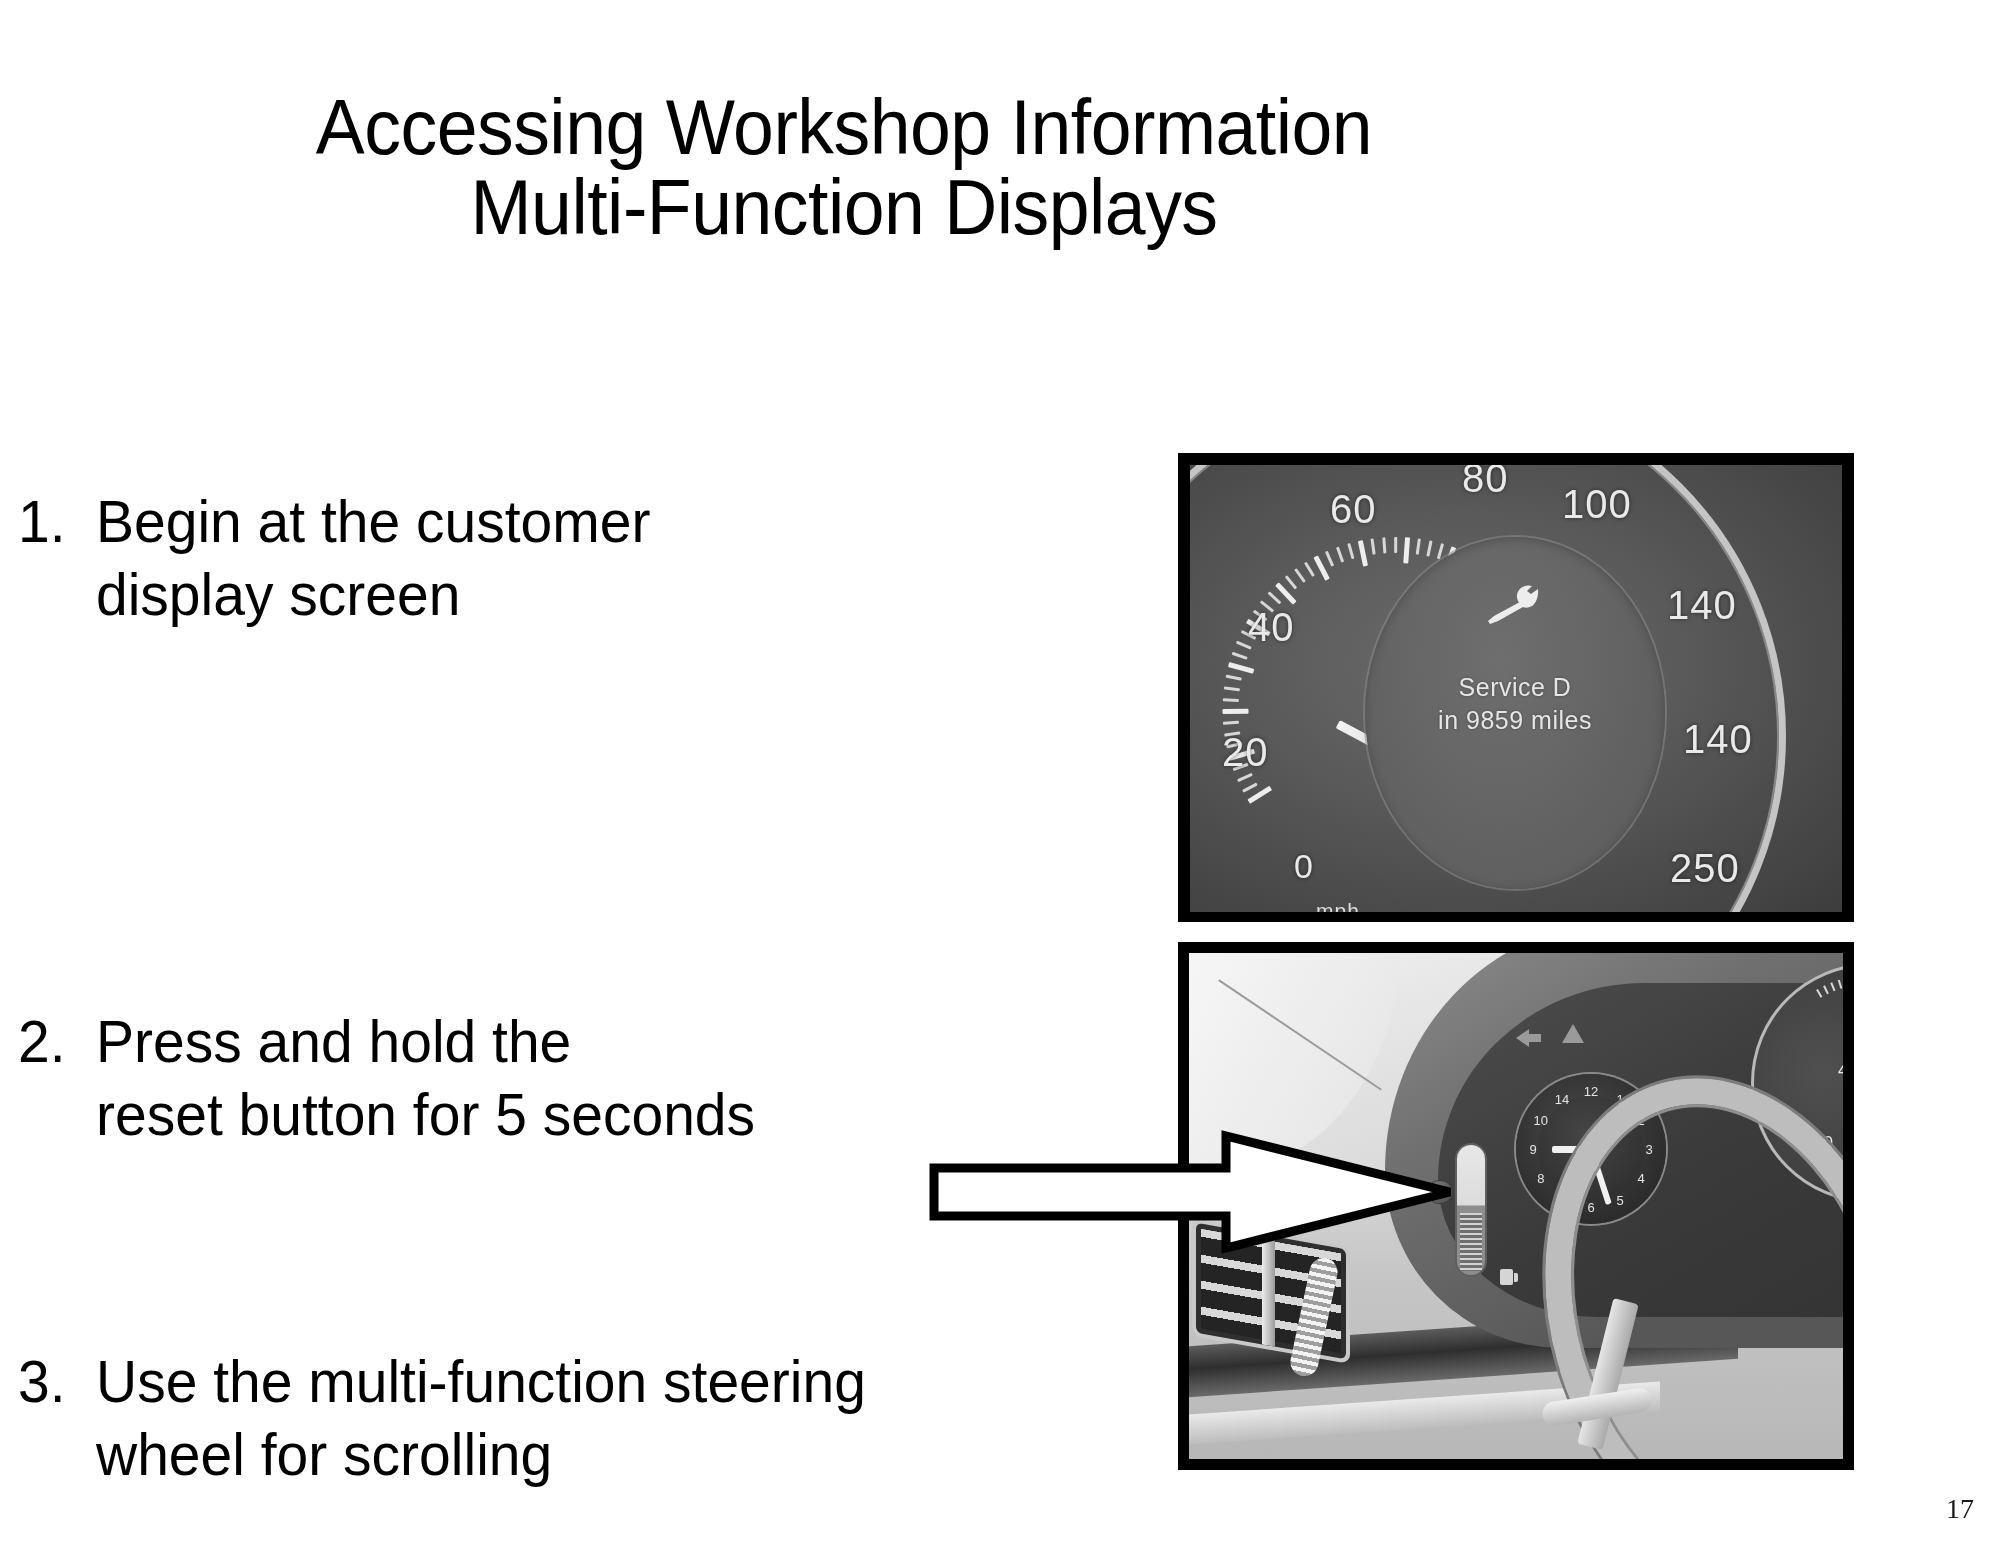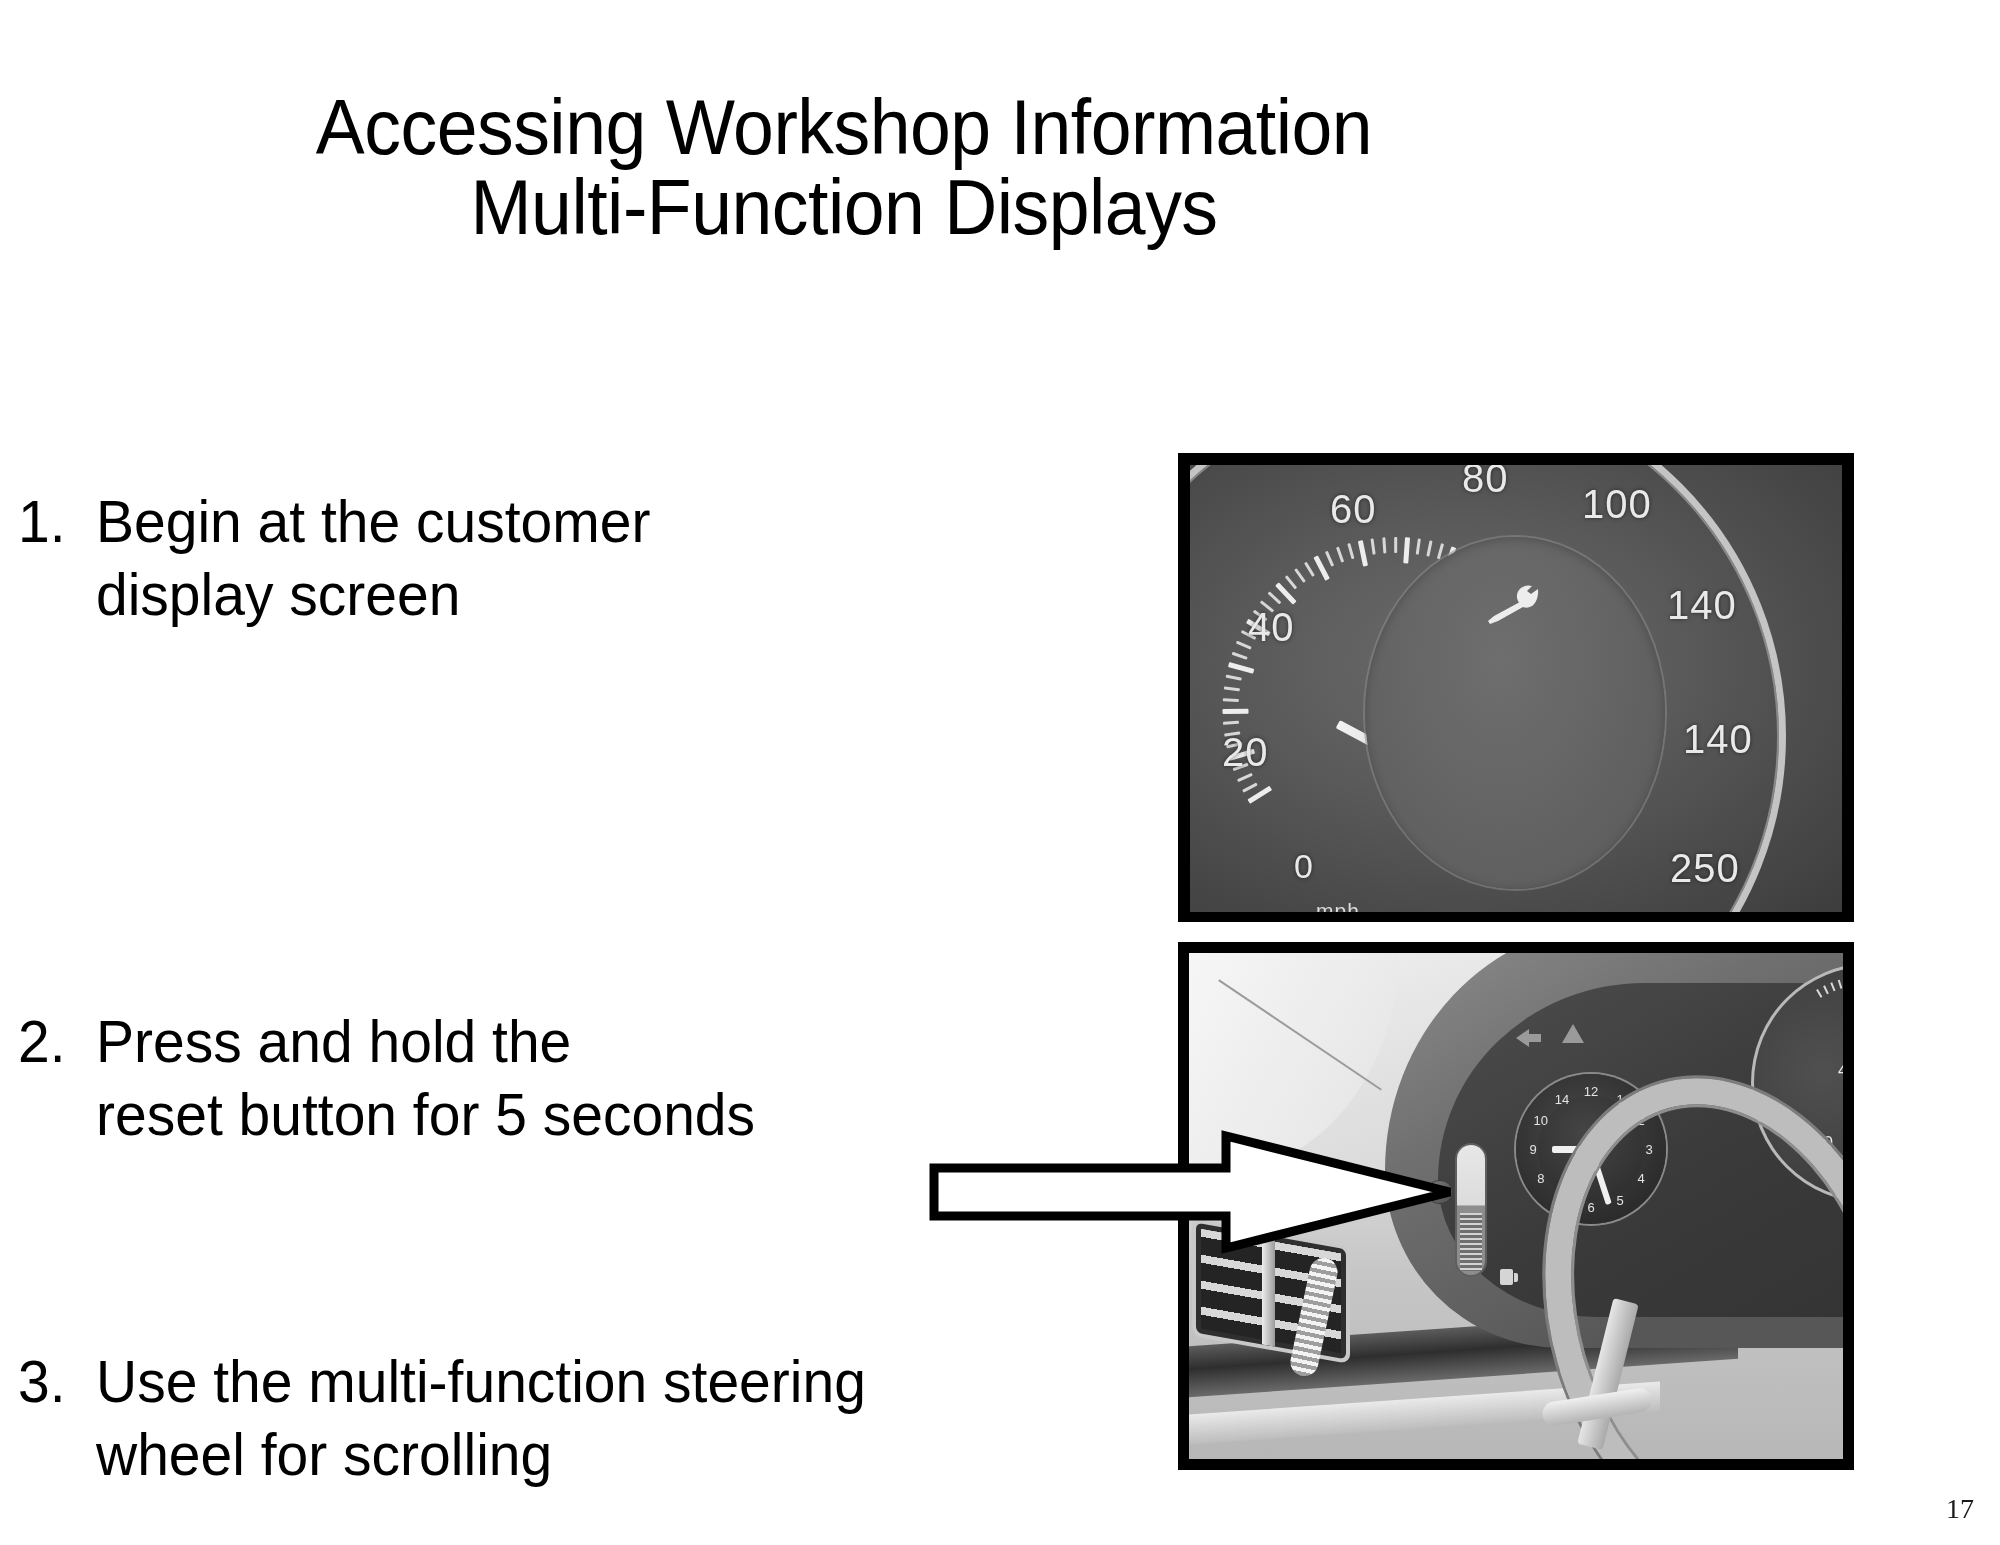--- a/index.html
+++ b/index.html
@@ -617,33 +617,37 @@
           </div>
           <div class="tick major" style="transform: rotate(130deg); left: 205px; top: 245px;">
             <i></i>
           </div>
         </div>
 
       <div class="gauge-label" style="left:58px;  top:140px;">40</div>
       <div class="gauge-label" style="left:32px;  top:265px;">20</div>
       <div class="gauge-label" style="left:140px; top:22px;">60</div>
       <div class="gauge-label" style="left:272px; top:-9px;">80</div>
-      <div class="gauge-label" style="left:392px; top:17px;">100</div>
+      <div class="gauge-label" style="left:372px; top:17px;">100</div>
       <div class="gauge-label" style="left:477px; top:118px;">140</div>
       <div class="gauge-label" style="left:493px; top:252px;">140</div>
       <div class="gauge-label" style="left:480px; top:381px;">250</div>
       <div class="gauge-label" style="left:104px; top:382px; font-size:34px;">0</div>
       <div class="mph-label" style="left:126px; top:434px;">mph</div>
 
       <div id="needle"></div>
 
       <div id="mfd-disc">
         <svg id="wrench-icon" width="58" height="40" viewBox="0 0 58 40">
           <path d="M52 4 L45 9 L41 6 L46 1 C39 -1 32 3 31 10 C30.6 13 31.6 15.6 33 17.6 L8 31 L2 36 L4 39 L12 36 L37 22 C39.5 23 42.6 23 45 21.6 C51 18 52.6 10 52 4 Z" fill="#ededed"></path>
         </svg>
+        <div id="mfd-service">
+          <div class="mfd-line">Service D</div>
+          <div class="mfd-line">in 9859 miles</div>
+        </div>
       </div>
     </div>
   </div>
 </div>
 
 <div class="photo-frame" id="photo-dash">
   <div class="photo-inner">
     <div id="dash-art">
       <div class="db" id="dash-upper-light"></div>
       <div class="db" id="dash-lower"></div>

